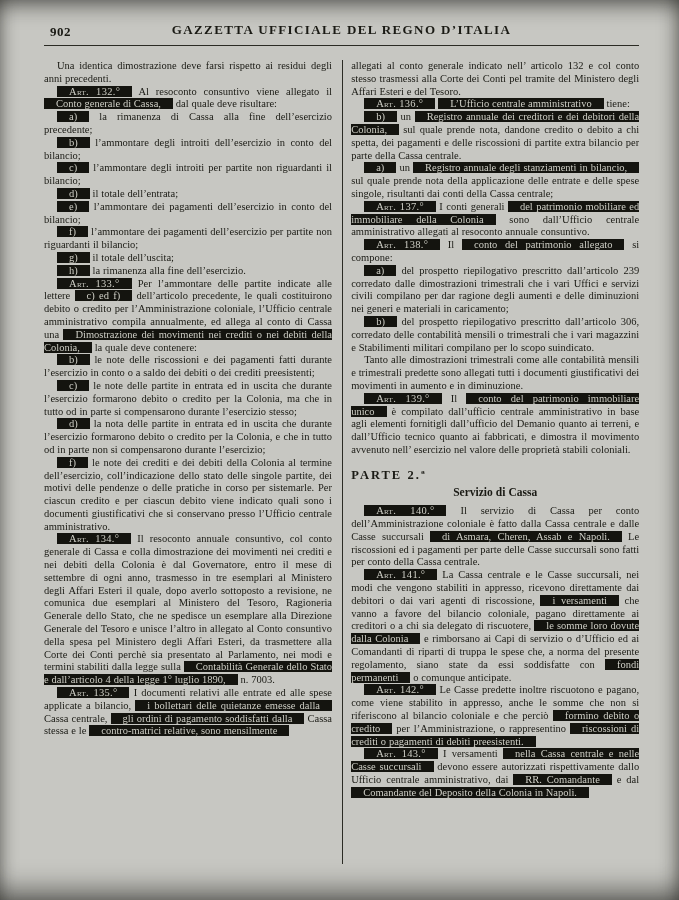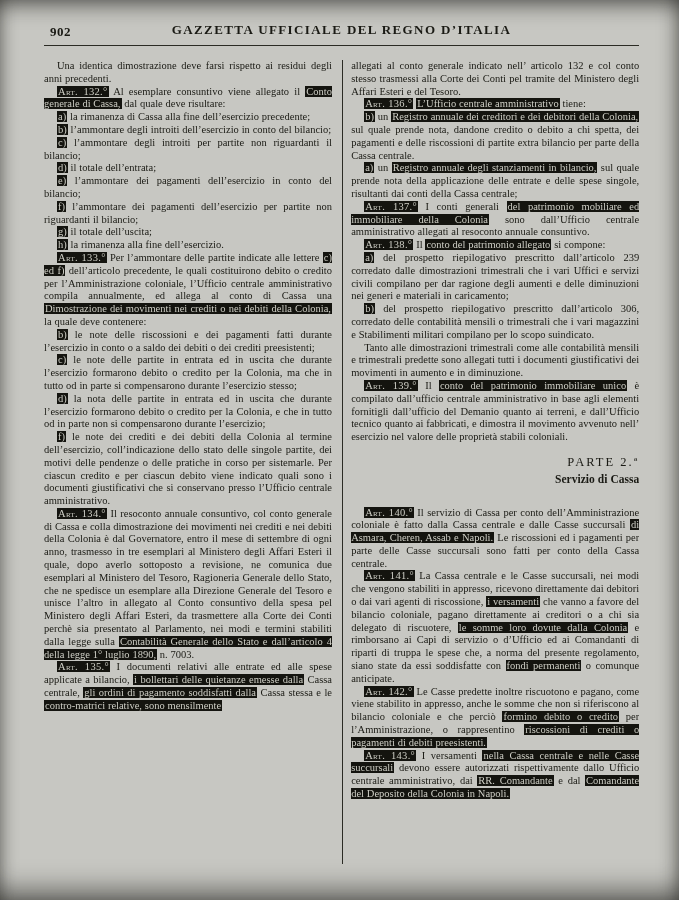--- a/index.html
+++ b/index.html
@@ -45,49 +45,50 @@
   .para {
     margin: 0;
     font-size: 10.5px; line-height: 12.8px;
     text-align: justify;
     text-indent: 13px;
     color: var(--ink, #1a1a14);
     word-spacing: .2px;
   }
   .para.noindent { text-indent: 0; }
   .para.heading-part {
-    text-align: right; text-indent: 0;
+    text-align: left; text-indent: 0;
     font-size: 12.5px; letter-spacing: 2px;
     margin: 12px 0 4px 0;
+    font-weight: bold;
   }
   .para.heading-sub {
-    text-align: right; text-indent: 0;
+    text-align: center; text-indent: 0;
     font-weight: bold; font-size: 11.5px;
-    margin: 0 0 21px 0;
+    margin: 0 0 7px 0;
   }
   .hl {
     background: var(--highlight-bg, #14140f);
     color: var(--highlight-fg, #cfcfc6);
-    padding: 0 1px;
+    padding: 0 12px;
   }
   .sc { font-variant: small-caps; letter-spacing: .3px; }
 </style>
 </head>
 <body>
 
 <div class="page">
   <div class="header">
     <span class="pagenum">902</span>
     <div class="masthead">GAZZETTA UFFICIALE DEL REGNO D’ITALIA</div>
     <hr class="header-rule">
   </div>
   <div class="columns">
     <div class="col">
         <p class="para"><span>Una identica dimostrazione deve farsi rispetto ai residui degli anni precedenti.</span></p>
-        <p class="para"><span class="hl sc">Art. 132.°</span><span> Al esemplare consuntivo viene allegato il </span><span class="hl">Conto generale di Cassa,</span><span> dal quale deve risultare:</span></p>
+        <p class="para"><span class="hl sc">Art. 132.°</span><span> Al resoconto consuntivo viene allegato il </span><span class="hl">Conto generale di Cassa,</span><span> dal quale deve risultare:</span></p>
         <p class="para"><span class="hl">a)</span><span> la rimanenza di Cassa alla fine dell’esercizio precedente;</span></p>
         <p class="para"><span class="hl">b)</span><span> l’ammontare degli introiti dell’esercizio in conto del bilancio;</span></p>
         <p class="para"><span class="hl">c)</span><span> l’ammontare degli introiti per partite non riguardanti il bilancio;</span></p>
         <p class="para"><span class="hl">d)</span><span> il totale dell’entrata;</span></p>
         <p class="para"><span class="hl">e)</span><span> l’ammontare dei pagamenti dell’esercizio in conto del bilancio;</span></p>
         <p class="para"><span class="hl">f)</span><span> l’ammontare dei pagamenti dell’esercizio per partite non riguardanti il bilancio;</span></p>
         <p class="para"><span class="hl">g)</span><span> il totale dell’uscita;</span></p>
         <p class="para"><span class="hl">h)</span><span> la rimanenza alla fine dell’esercizio.</span></p>
         <p class="para"><span class="hl sc">Art. 133.°</span><span> Per l’ammontare delle partite indicate alle lettere </span><span class="hl">c) ed f)</span><span> dell’articolo precedente, le quali costituirono debito o credito per l’Amministrazione coloniale, l’Ufficio centrale amministrativo compila annualmente, ed allega al conto di Cassa una </span><span class="hl">Dimostrazione dei movimenti nei crediti o nei debiti della Colonia,</span><span> la quale deve contenere:</span></p>
         <p class="para"><span class="hl">b)</span><span> le note delle riscossioni e dei pagamenti fatti durante l’esercizio in conto o a saldo dei debiti o dei crediti preesistenti;</span></p>

